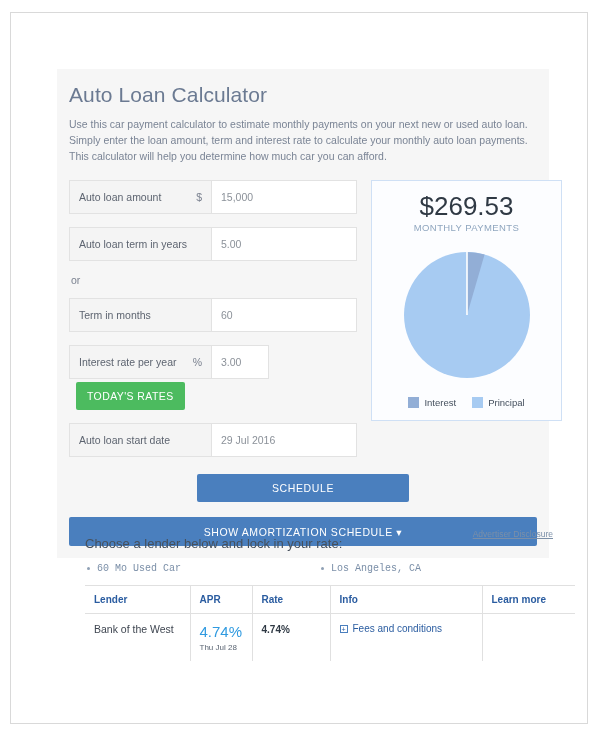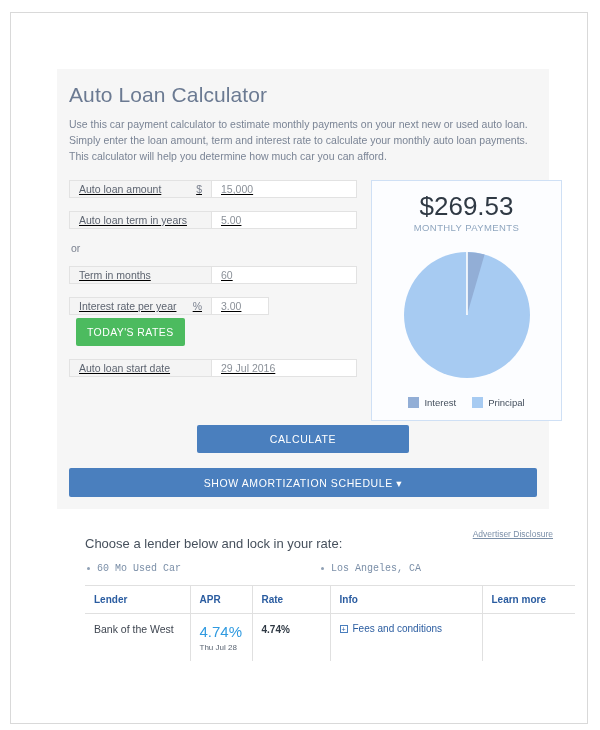--- a/index.html
+++ b/index.html
@@ -54,26 +54,25 @@
   .left-col { width: 292px; }
   .right-col {
     width: 172px;
     margin-left: 14px;
   }
 
   
   .field {
     display: flex;
     width: 288px;
-    height: 18px;
+    height: 34px;
     margin-bottom: 13px;
     border: 1px solid #e2e2e2;
     background: #ffffff;
     box-sizing: border-box;
-    text-decoration: underline;
   }
   .field .lab {
     flex: 0 0 142px;
     background: #f4f4f4;
     border-right: 1px solid #e2e2e2;
     display: flex;
     align-items: center;
     justify-content: space-between;
     padding: 0 9px;
     font-size: 10.5px;
@@ -387,21 +386,21 @@
             <div class="legend-item">
               <span class="swatch" id="sw1" style="background: rgb(167, 203, 242);"></span>
               <span>Principal</span>
             </div>
           </div>
         </div>
       </div>
 
     </div>
 
-    <button class="calc-btn">CALCULATE</button>
+    <button class="calc-btn">SCHEDULE</button>
     <button class="amort-btn">SHOW AMORTIZATION SCHEDULE ▾</button>
   </div>
 
   <div class="lender-sec">
     <span class="disclosure">Advertiser Disclosure</span>
 
     <div class="lender-head">Choose a lender below and lock in your rate:</div>
 
     <div class="crumbs">
       <div class="crumb">

